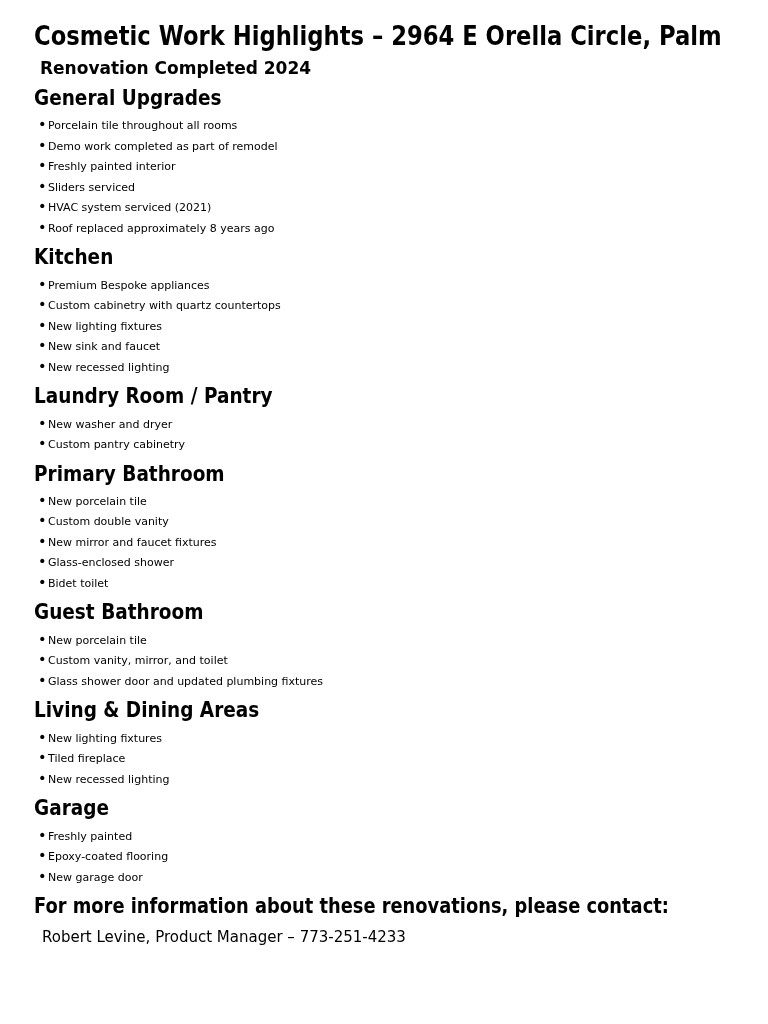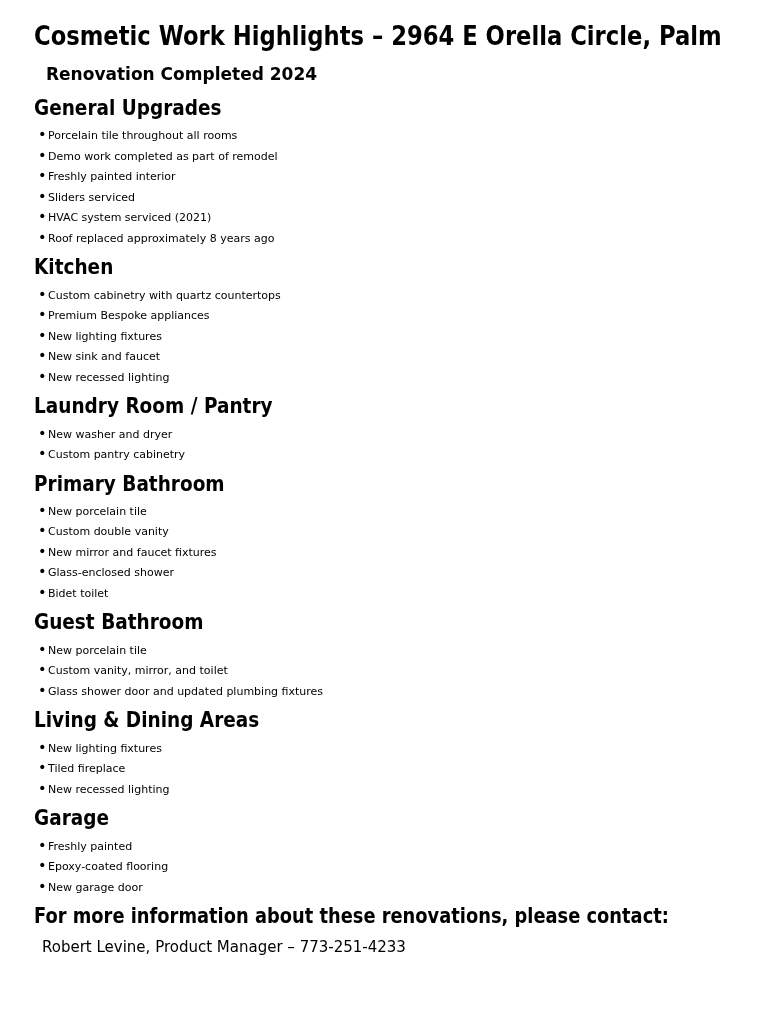--- a/index.html
+++ b/index.html
@@ -30,21 +30,21 @@
   h1.page-title .fit {
     display: inline-block;
     white-space: nowrap;
     transform: scaleX(0.84);
     transform-origin: 0 50%;
   }
   .subtitle {
     font-size: 17px;
     line-height: 20.4px;
     font-weight: bold;
-    margin: 12px;
+    margin: 6px;
   }
   h2.section-heading {
     font-size: 21px;
     line-height: 23.4px;
     font-weight: bold;
     margin: 8px 0 5px 0;
     white-space: nowrap;
   }
   h2.section-heading .fit {
     display: inline-block;
@@ -96,22 +96,22 @@
     <li>Freshly painted interior</li>
     <li>Sliders serviced</li>
     <li>HVAC system serviced (2021)</li>
     <li>Roof replaced approximately 8 years ago</li>
   </ul>
 
   <h2 class="section-heading">
     <span class="fit">Kitchen</span>
   </h2>
   <ul class="bullet-list">
+    <li>Premium Bespoke appliances</li>
     <li>Custom cabinetry with quartz countertops</li>
-    <li>Premium Bespoke appliances</li>
     <li>New lighting fixtures</li>
     <li>New sink and faucet</li>
     <li>New recessed lighting</li>
   </ul>
 
   <h2 class="section-heading">
     <span class="fit">Laundry Room / Pantry</span>
   </h2>
   <ul class="bullet-list">
     <li>New washer and dryer</li>

